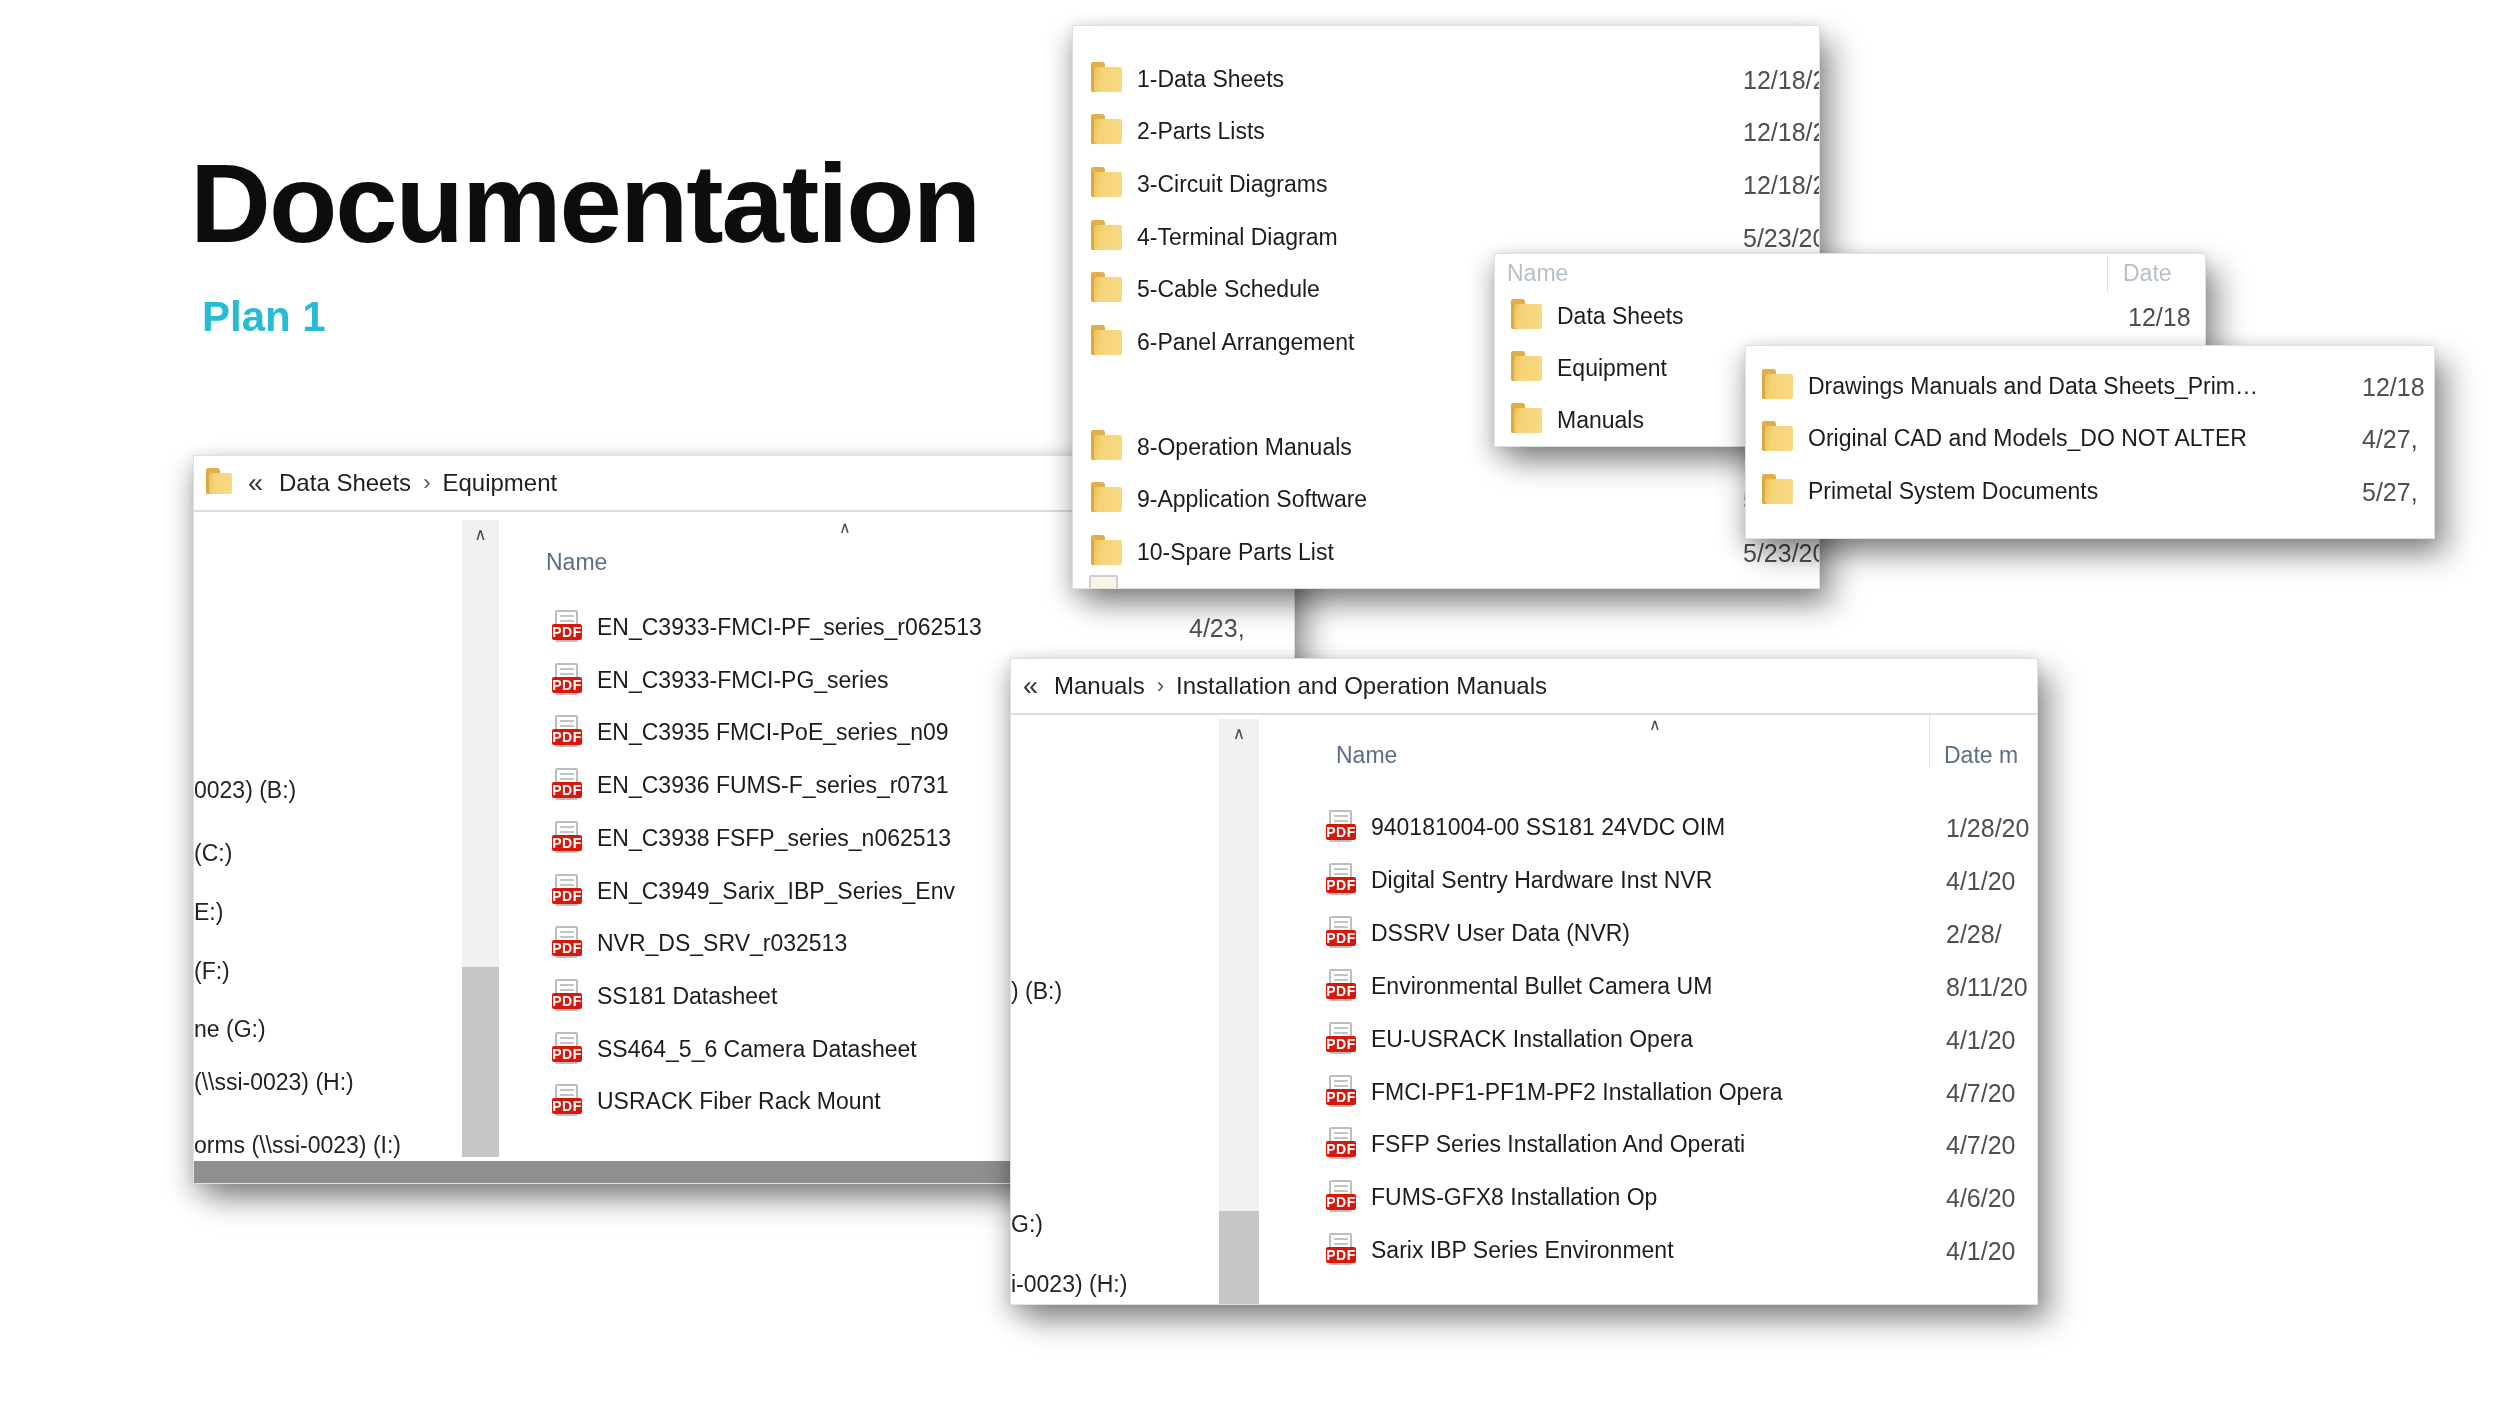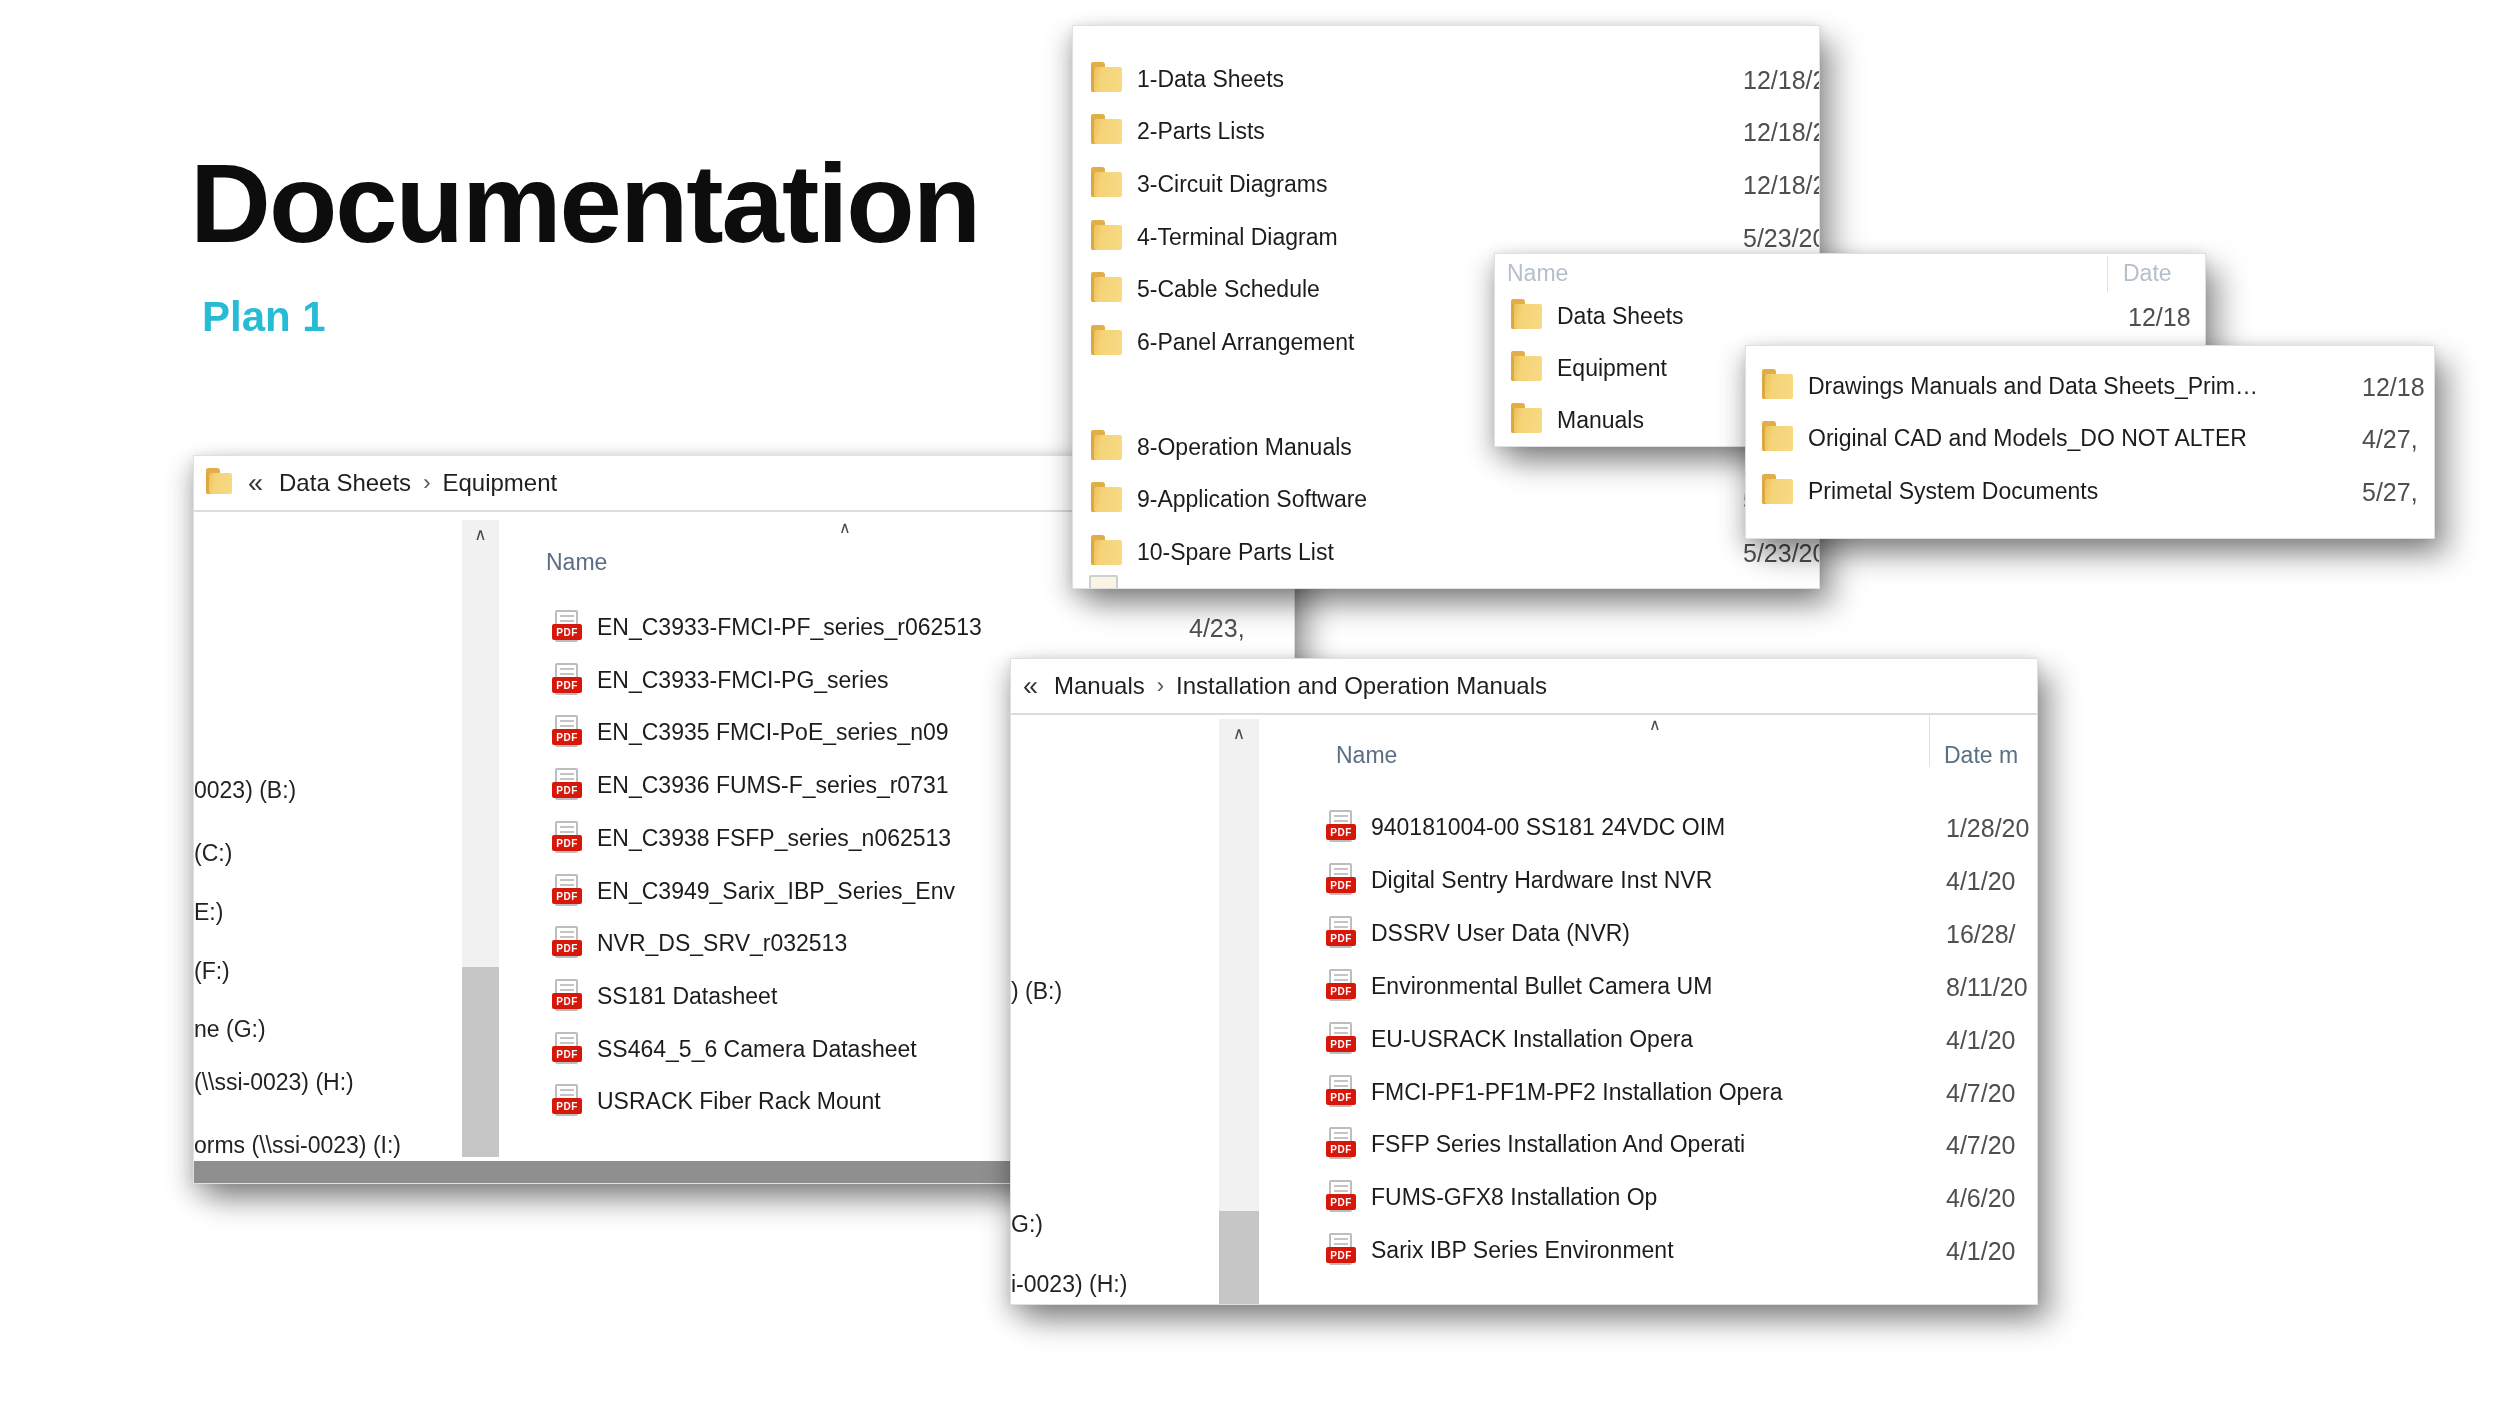--- a/index.html
+++ b/index.html
@@ -30,21 +30,21 @@
        background:linear-gradient(100deg,#e9ba52 0%,#f5d478 35%,#f7da85 100%);
        box-shadow:inset 3px 0 0 #dca83f;}
 
   
   .pdf{position:relative;width:30px;height:34px;margin-right:15px;flex:0 0 auto;}
   .pdf .page{position:absolute;left:3px;top:0;width:23px;height:32px;background:#fff;
        border:2px solid #bdbdbd;border-radius:2px;box-sizing:border-box;}
   .pdf .lines{position:absolute;left:8px;top:5px;width:14px;height:9px;
        background:repeating-linear-gradient(180deg,#c4c4c4 0 2px,transparent 2px 5px);}
   .pdf .red{position:absolute;left:0;bottom:4px;width:30px;height:16px;background:#d8170b;
-       border-radius:2px;color:#fff;font-size:10px;font-weight:700;display:flex;
+       border-radius:2px;color:#fff;font-size:14px;font-weight:700;display:flex;
        align-items:center;justify-content:center;letter-spacing:.5px;}
 
   .crumbbar{position:absolute;left:0;top:0;right:0;height:54px;background:#fff;
        border-bottom:2px solid #dcdcdc;display:flex;align-items:center;
        font-size:24px;color:#1f1f1f;}
   .crumbbar .folder{width:26px;height:21px;margin:0 4px 0 12px;}
   .back{color:#333;font-size:27px;margin:0 8px 0 12px;}
   .crumb{margin:0 8px;}
   .sep{color:#555;font-size:22px;margin:0 4px;}
 
@@ -301,21 +301,21 @@
     <span class="fname">Digital Sentry Hardware Inst NVR</span>
     <span class="date" style="left:620px">4/1/20</span>
   </div>
   <div class="frow" style="left:315px;right:0;top:256px">
     <span class="pdf">
         <span class="page"></span>
         <span class="lines"></span>
         <span class="red">PDF</span>
       </span>
     <span class="fname">DSSRV User Data (NVR)</span>
-    <span class="date" style="left:620px">16/28/</span>
+    <span class="date" style="left:620px">2/28/</span>
   </div>
   <div class="frow" style="left:315px;right:0;top:309px">
     <span class="pdf">
         <span class="page"></span>
         <span class="lines"></span>
         <span class="red">PDF</span>
       </span>
     <span class="fname">Environmental Bullet Camera UM</span>
     <span class="date" style="left:620px">8/11/20</span>
   </div>

